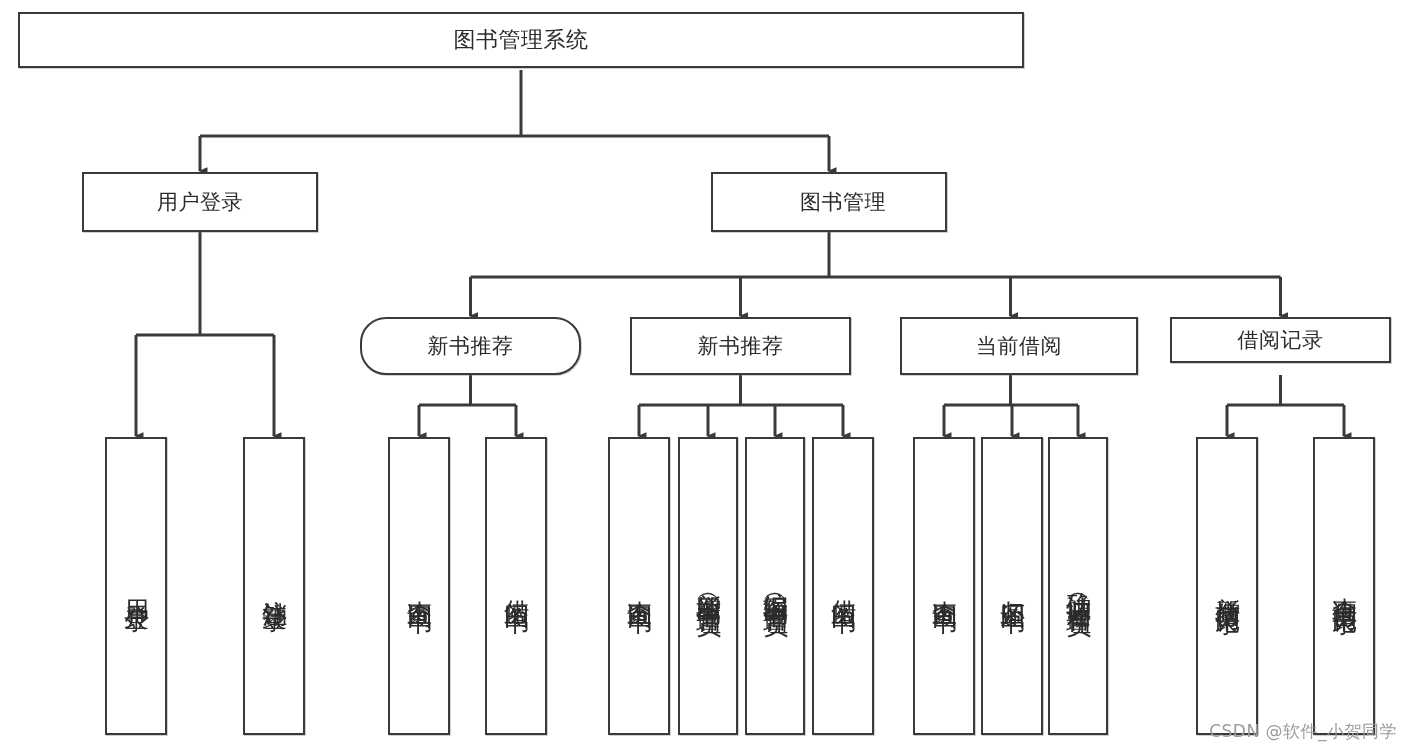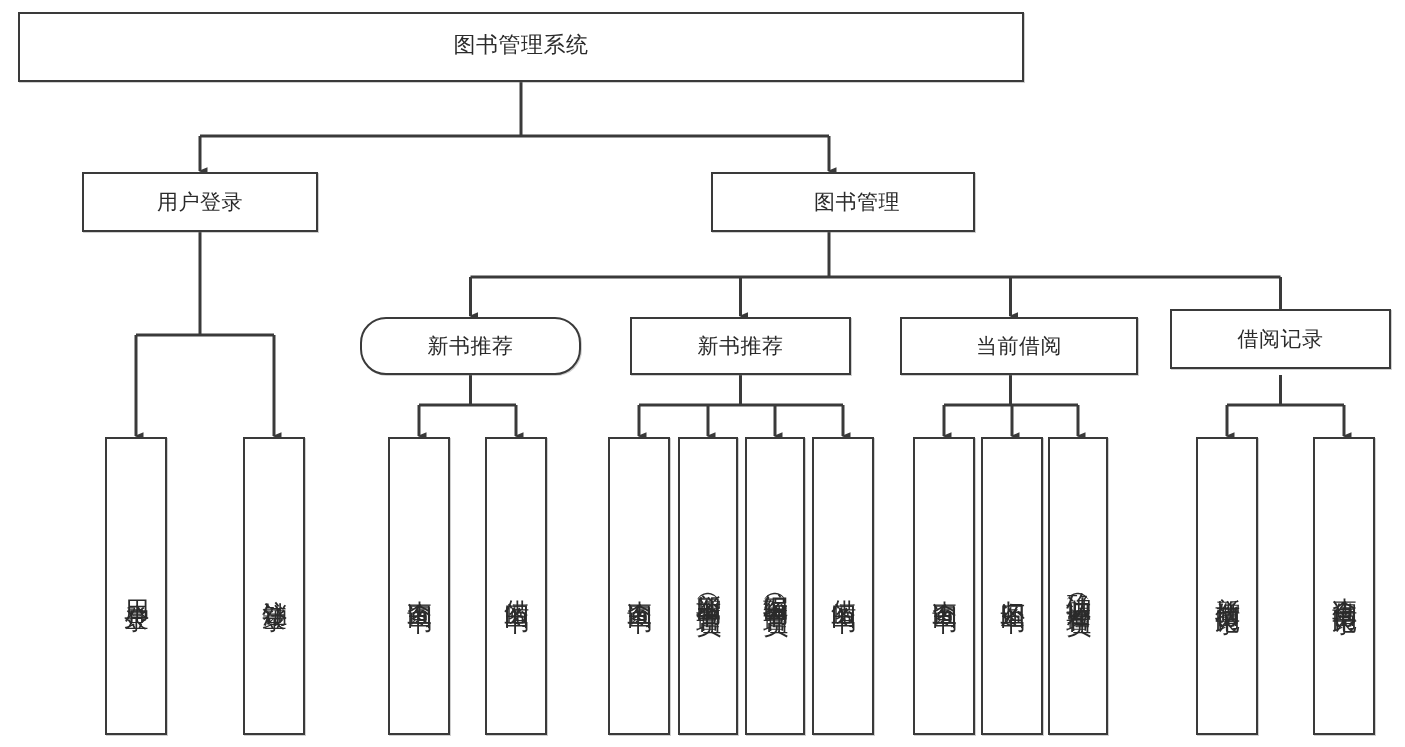--- a/index.html
+++ b/index.html
@@ -120,41 +120,41 @@
         <path d="M 944 405 L 944 436" marker-end="url(#arrow)"></path>
         <path d="M 1012 405 L 1012 436" marker-end="url(#arrow)"></path>
         <path d="M 1078 405 L 1078 436" marker-end="url(#arrow)"></path>
         <path d="M 1280.5 375 L 1280.5 405"></path>
         <path d="M 1227 405 L 1344 405"></path>
         <path d="M 1227 405 L 1227 436" marker-end="url(#arrow)"></path>
         <path d="M 1344 405 L 1344 436" marker-end="url(#arrow)"></path>
       </g>
   </svg>
 
-  <div class="node root horiz" id="n-root" style="left: 18px; top: 12px; width: 1006px; height: 70px; font-family: Liberation Mono, monospace;">
+  <div class="node root horiz" id="n-root" style="left: 18px; top: 12px; width: 1006px; height: 56px;">
     <span class="node-label">图书管理系统</span>
   </div>
 
   <div class="node horiz" id="n-user-login" style="left: 82px; top: 172px; width: 236px; height: 60px;">
     <span class="node-label">用户登录</span>
   </div>
-  <div class="node horiz" id="n-book-manage" style="left: 711px; top: 172px; width: 264px; height: 60px; padding-left: 28px;">
+  <div class="node horiz" id="n-book-manage" style="left: 711px; top: 172px; width: 236px; height: 60px; padding-left: 28px;">
     <span class="node-label">图书管理</span>
   </div>
 
   <div class="node horiz" id="n-new-book-rec" style="left: 360px; top: 317px; width: 221px; height: 58px; border-radius: 26px;">
     <span class="node-label">新书推荐</span>
   </div>
   <div class="node horiz" id="n-book-borrow" style="left: 630px; top: 317px; width: 221px; height: 58px;">
     <span class="node-label">新书推荐</span>
   </div>
   <div class="node horiz" id="n-current-borrow" style="left: 900px; top: 317px; width: 238px; height: 58px;">
     <span class="node-label">当前借阅</span>
   </div>
-  <div class="node horiz" id="n-borrow-record" style="left: 1170px; top: 309px; width: 221px; height: 60px; align-items: center;">
+  <div class="node horiz" id="n-borrow-record" style="left: 1170px; top: 317px; width: 221px; height: 46px; align-items: center;">
     <span class="node-label">借阅记录</span>
   </div>
 
   <div class="node vert" id="n-leaf-user-login" style="left: 105px; top: 437px; width: 62px; height: 298px;">
     <span class="node-label">用户登录</span>
   </div>
   <div class="node vert" id="n-leaf-user-logout" style="left: 243px; top: 437px; width: 62px; height: 298px;">
     <span class="node-label">注销登录</span>
   </div>
   <div class="node vert" id="n-leaf-query-book-rec" style="left: 388px; top: 437px; width: 62px; height: 298px;">
@@ -184,13 +184,14 @@
   <div class="node vert" id="n-leaf-confirm-return" style="left: 1048px; top: 437px; width: 60px; height: 298px;">
     <span class="node-label">确认归还（管理员）</span>
   </div>
   <div class="node vert" id="n-leaf-add-record" style="left: 1196px; top: 437px; width: 62px; height: 298px;">
     <span class="node-label">新增借阅记录</span>
   </div>
   <div class="node vert" id="n-leaf-query-record" style="left: 1313px; top: 437px; width: 62px; height: 298px;">
     <span class="node-label">查询借阅记录</span>
   </div>
 
+  <div id="watermark">CSDN @软件_小贺同学</div>
 </div>
 
 </body></html>

